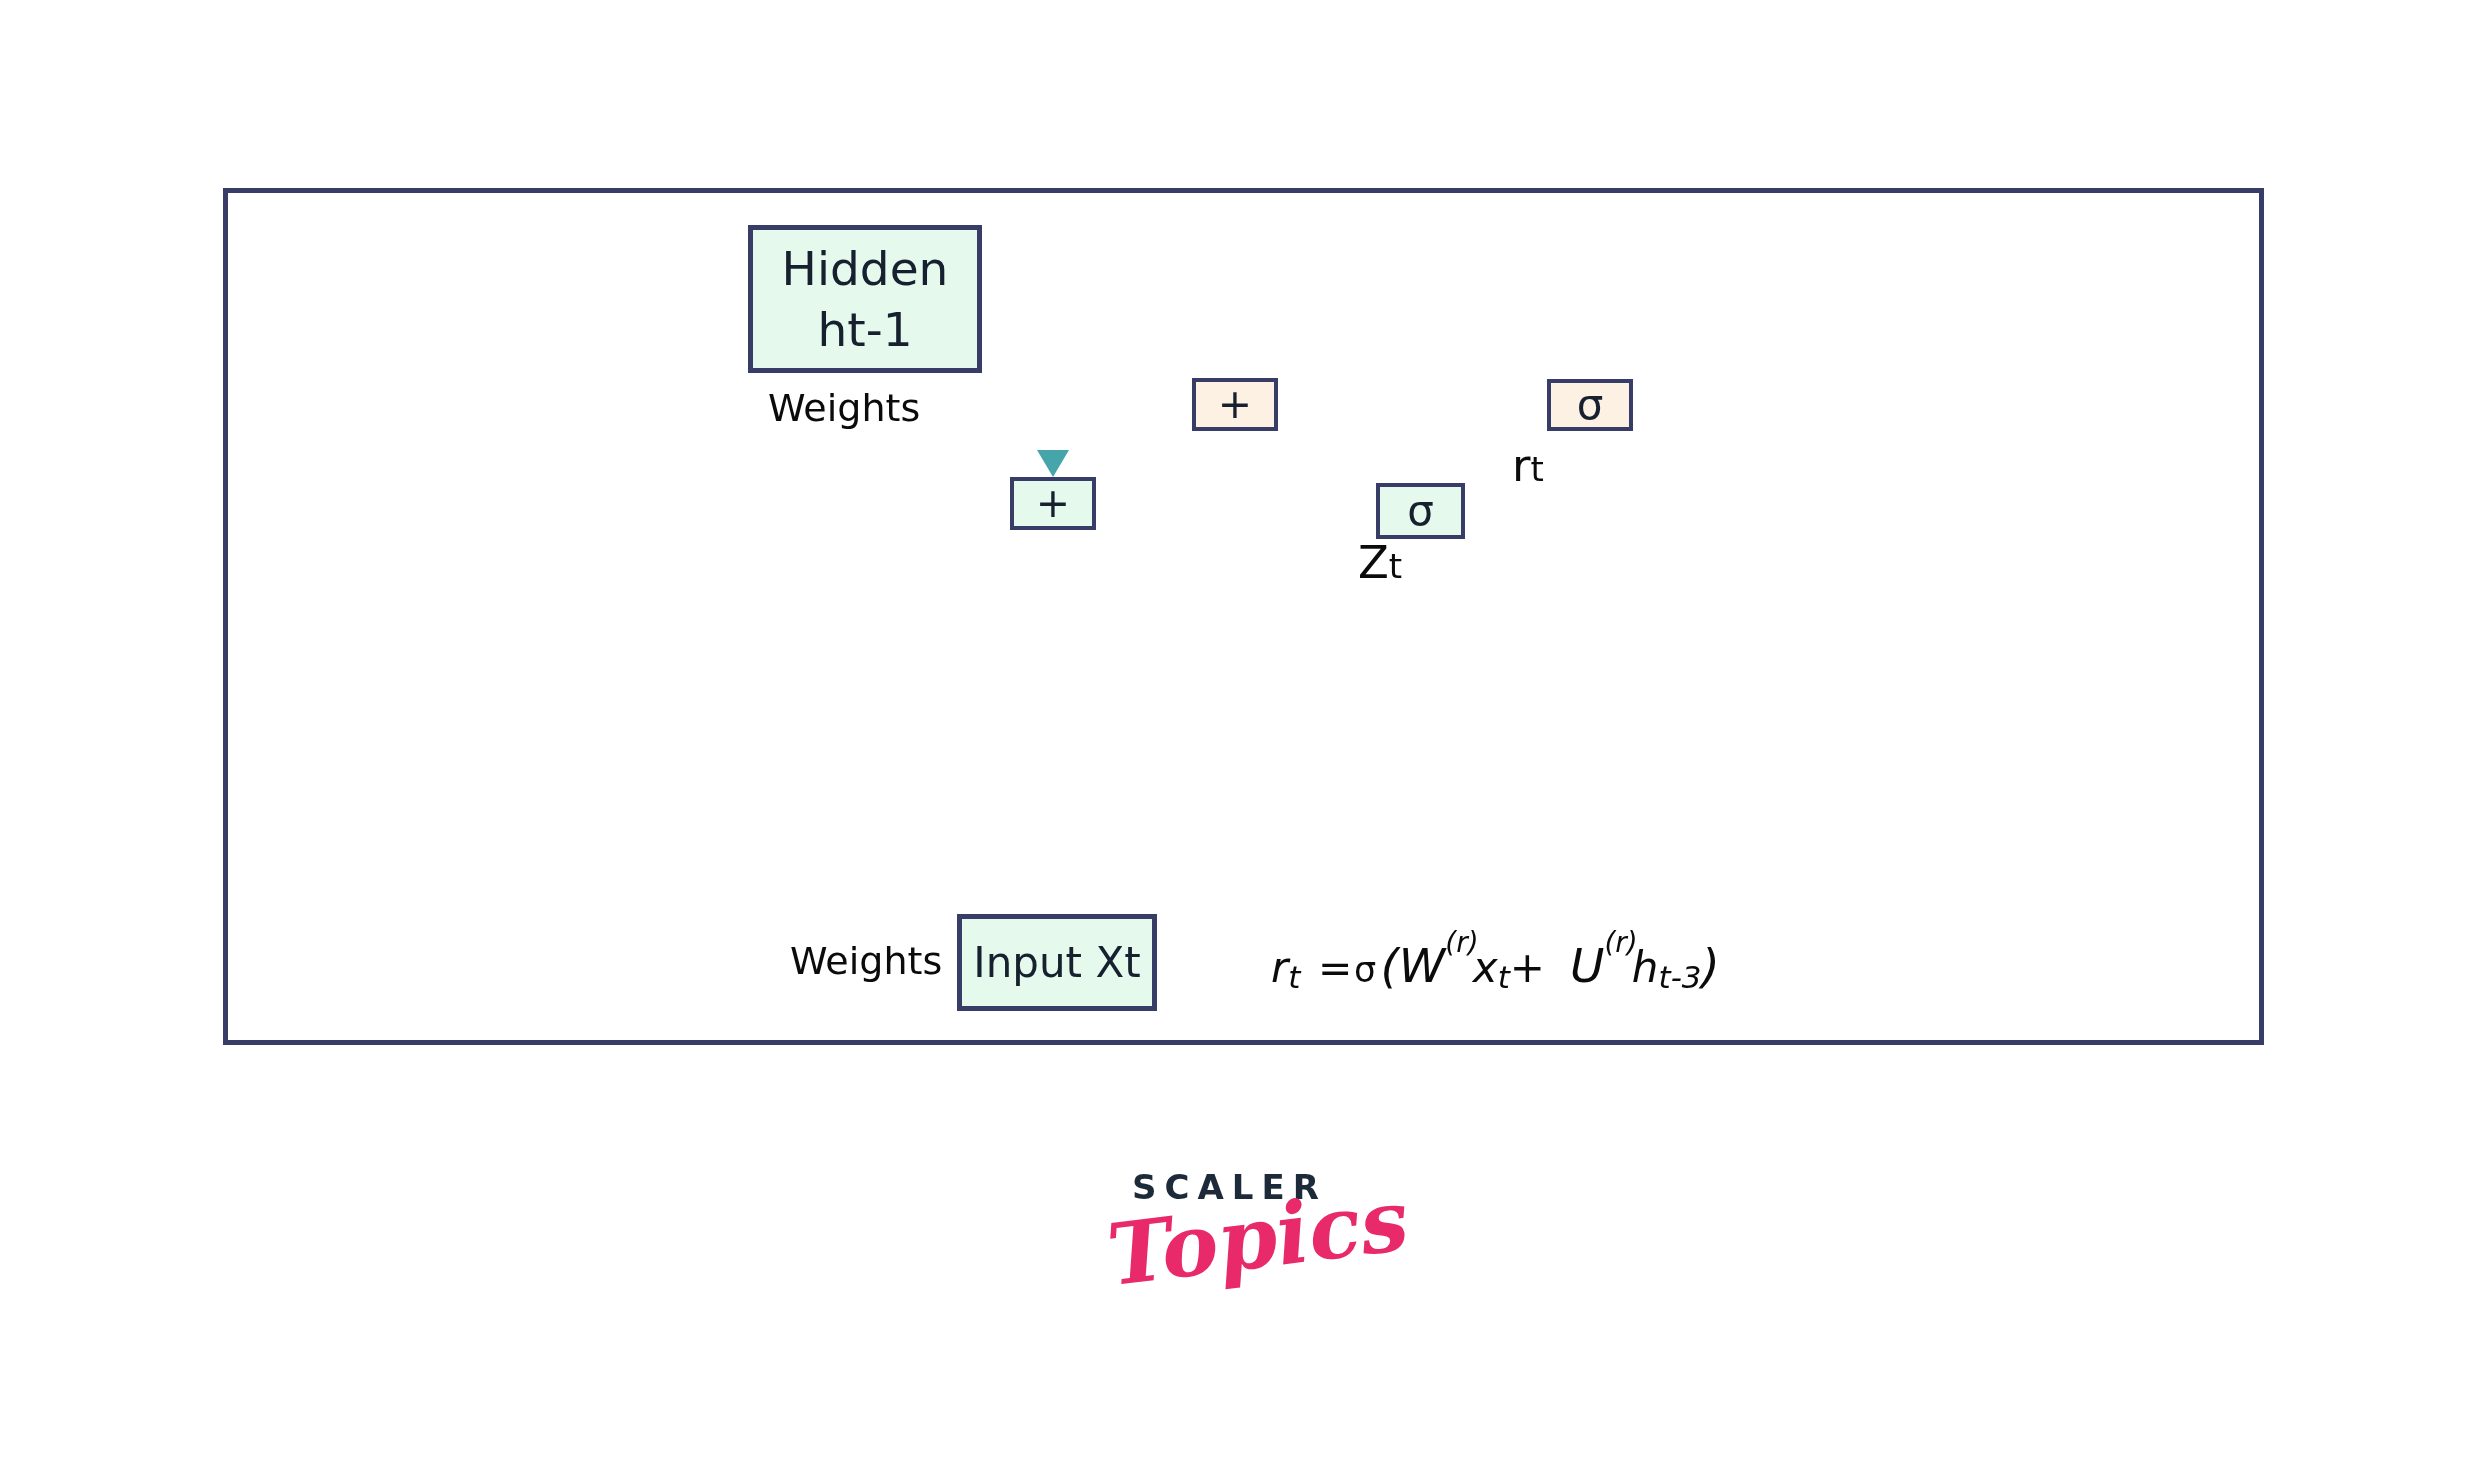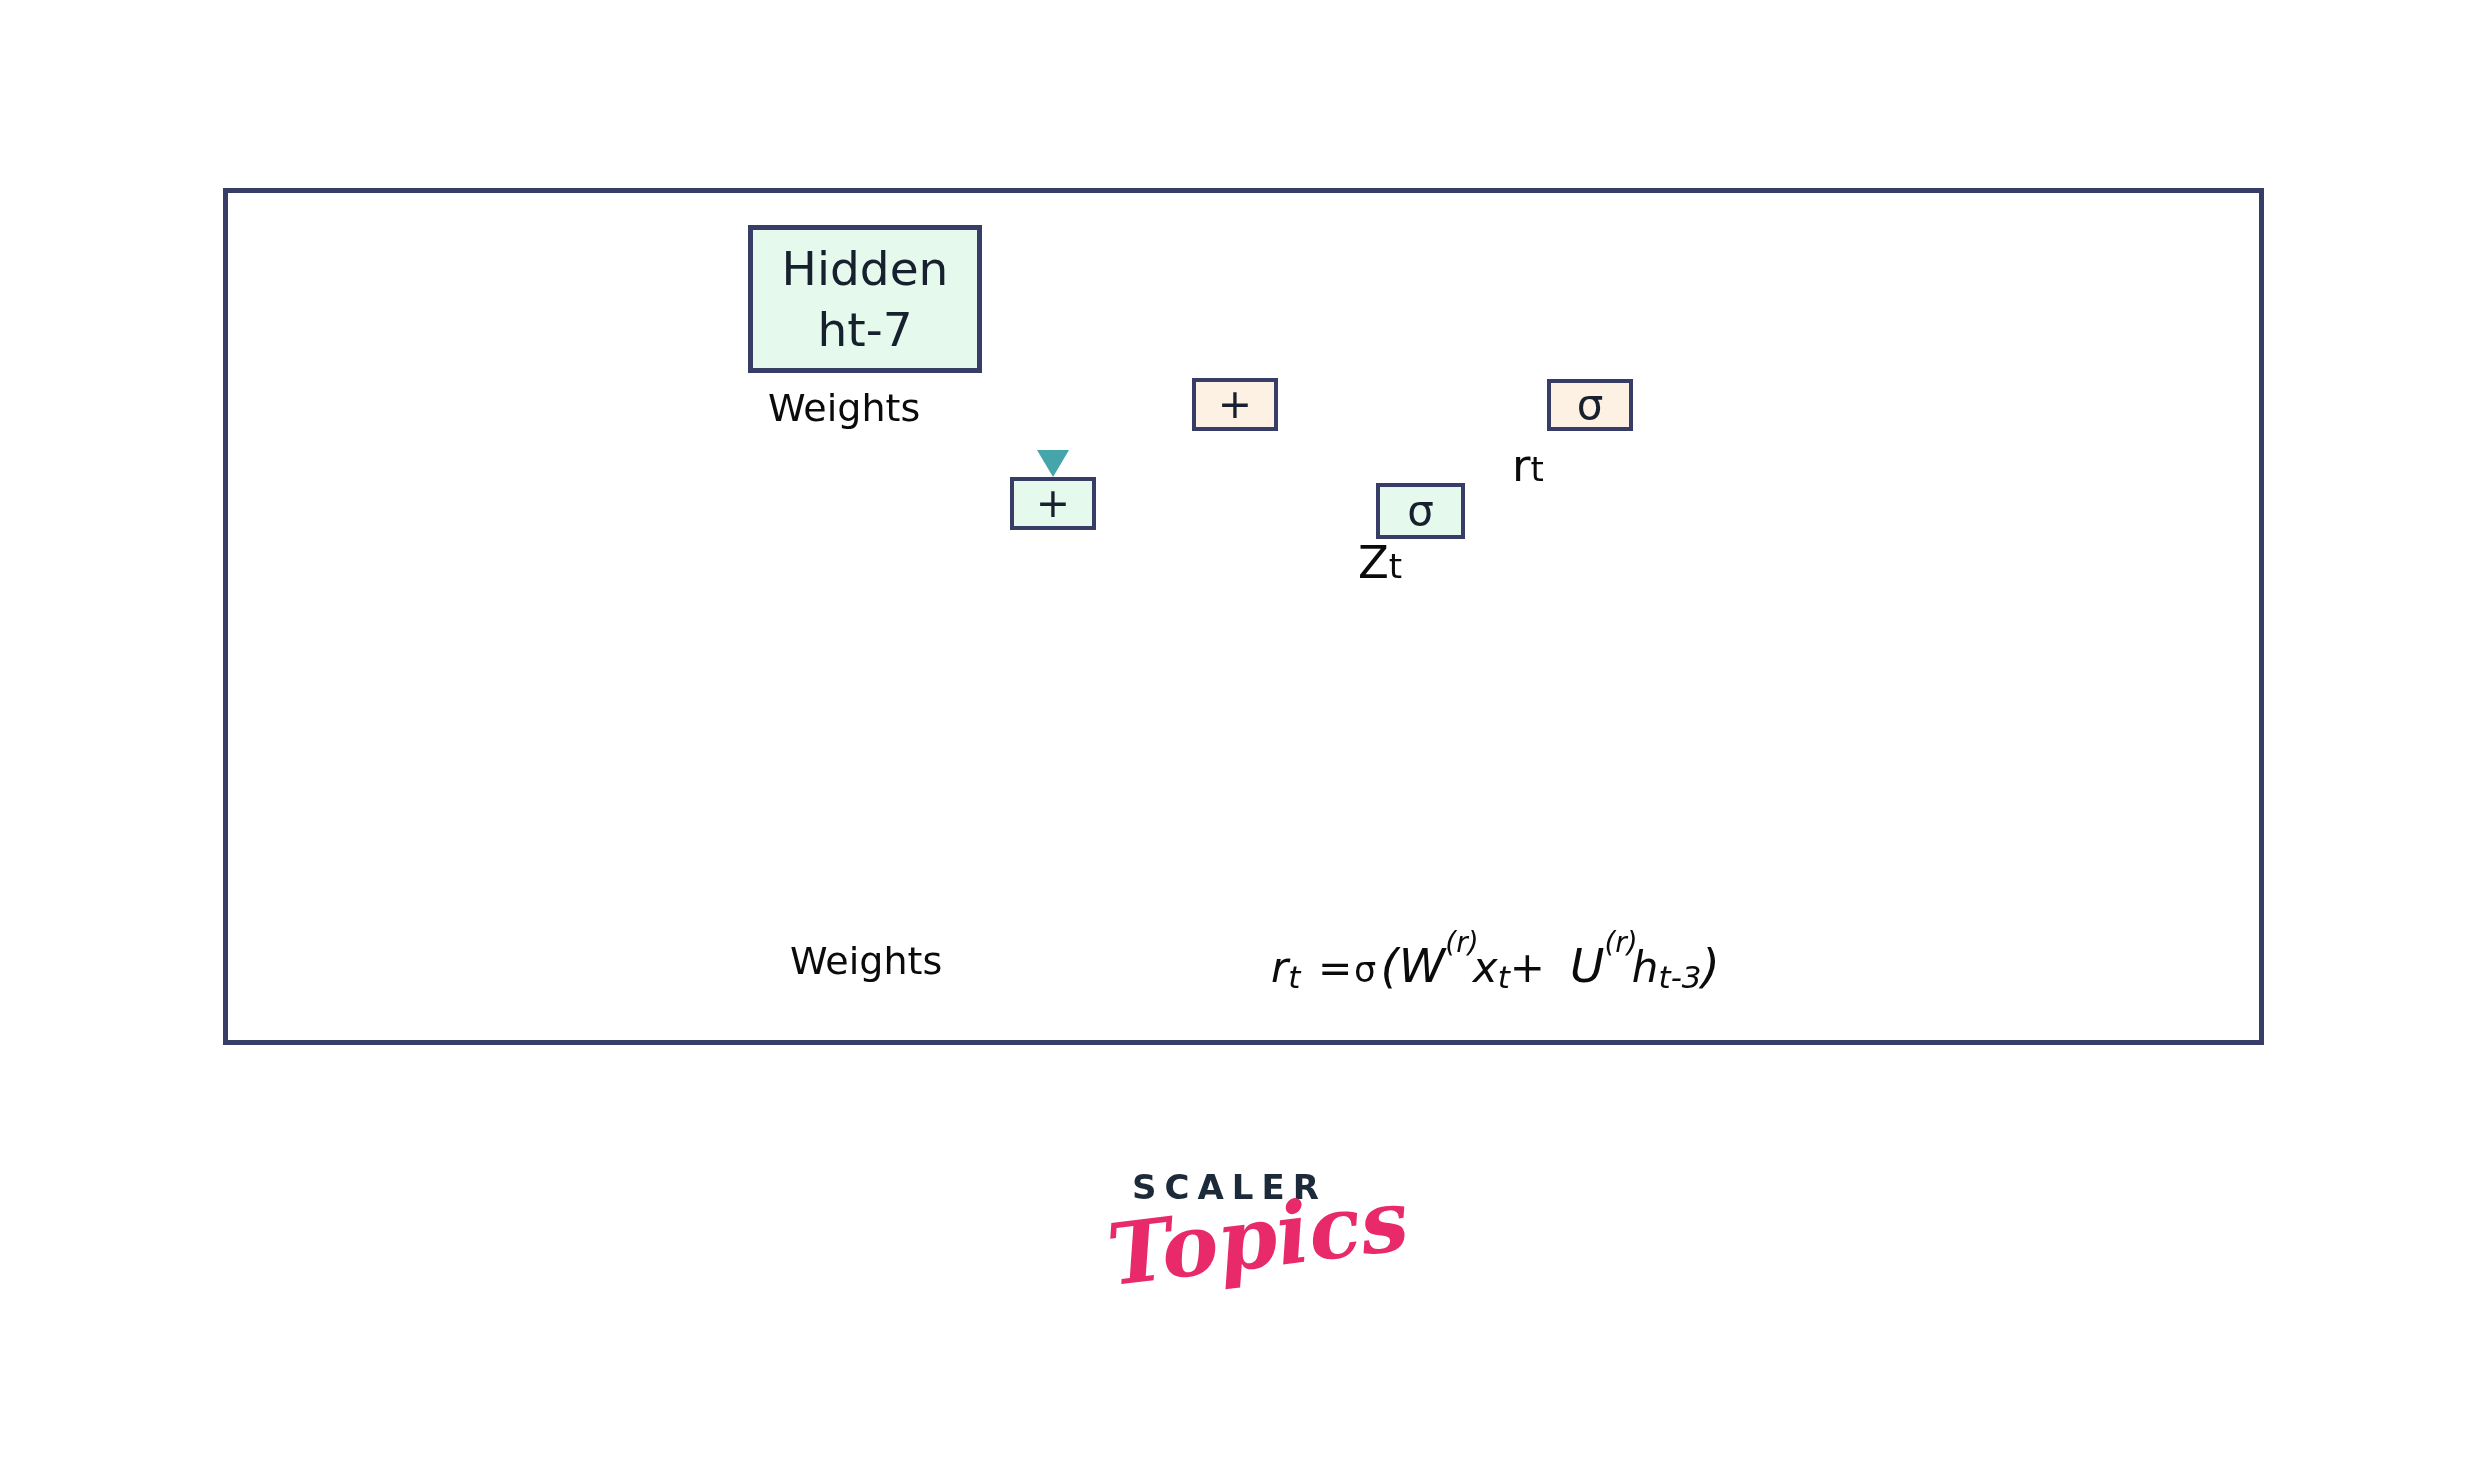--- a/index.html
+++ b/index.html
@@ -154,37 +154,38 @@
   <div class="line orange-h4"></div>
   <div class="line green-v1"></div>
   <div class="line green-v2"></div>
   <div class="line teal-h1"></div>
   <div class="line teal-v1"></div>
   <div class="line teal-h2"></div>
   <div class="abs arrow-down"></div>
 
   <div class="abs node hidden-box">
     <div>Hidden</div>
-    <div>ht-7</div>
+    <div>ht-1</div>
   </div>
 
   <div class="abs lbl weights-top">Weights</div>
 
   <div class="abs node op-box plus-top">+</div>
   <div class="abs node op-box sigma-top">σ</div>
 
   <div class="abs lbl rt-label"><span>r</span><span class="small-t">t</span></div>
 
   <div class="abs node op-box plus-mid">+</div>
   <div class="abs node op-box sigma-mid">σ</div>
 
   <div class="abs lbl zt-label"><span>Z</span><span class="small-t">t</span></div>
 
   <div class="abs lbl weights-bottom">Weights</div>
 
+  <div class="abs node input-box">Input Xt</div>
 
   <div class="abs formula">
     <span class="f-main">r</span>
       <span class="f-sub">t</span>
       <span class="f-main f-eq">=</span>
       <span class="f-sigma">σ</span>
       <span class="f-big">(</span>
       <span class="f-big">W</span>
       <span class="f-sup">(r)</span>
       <span class="f-main f-tight">x</span>

